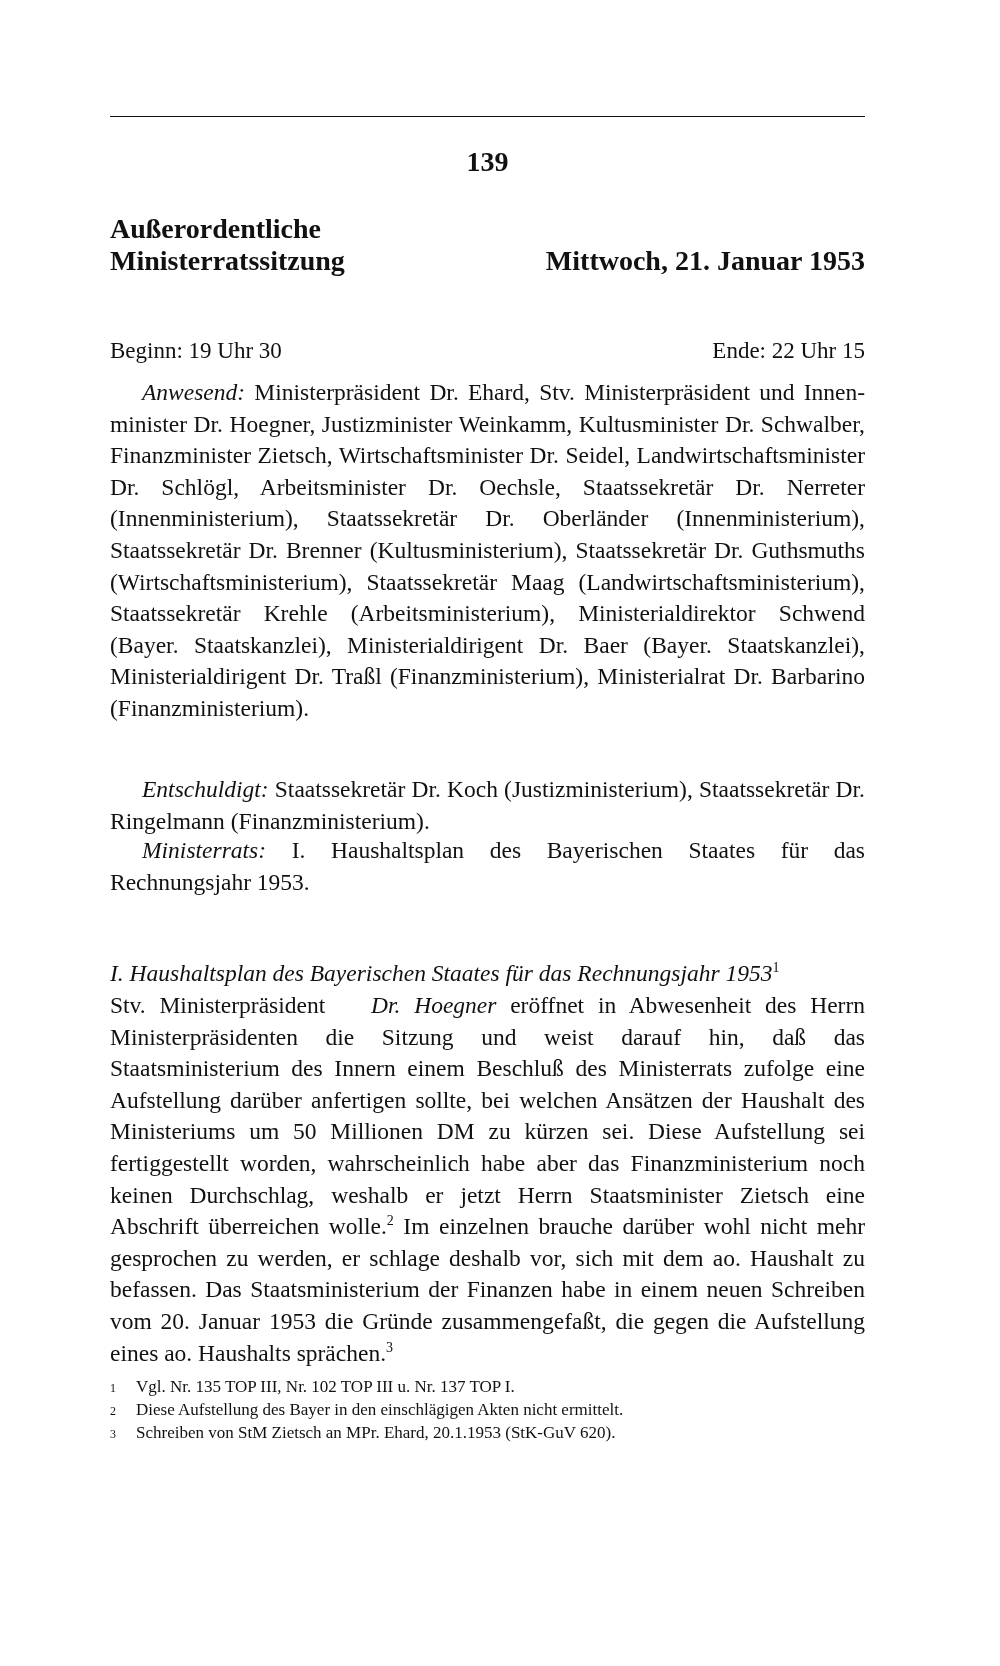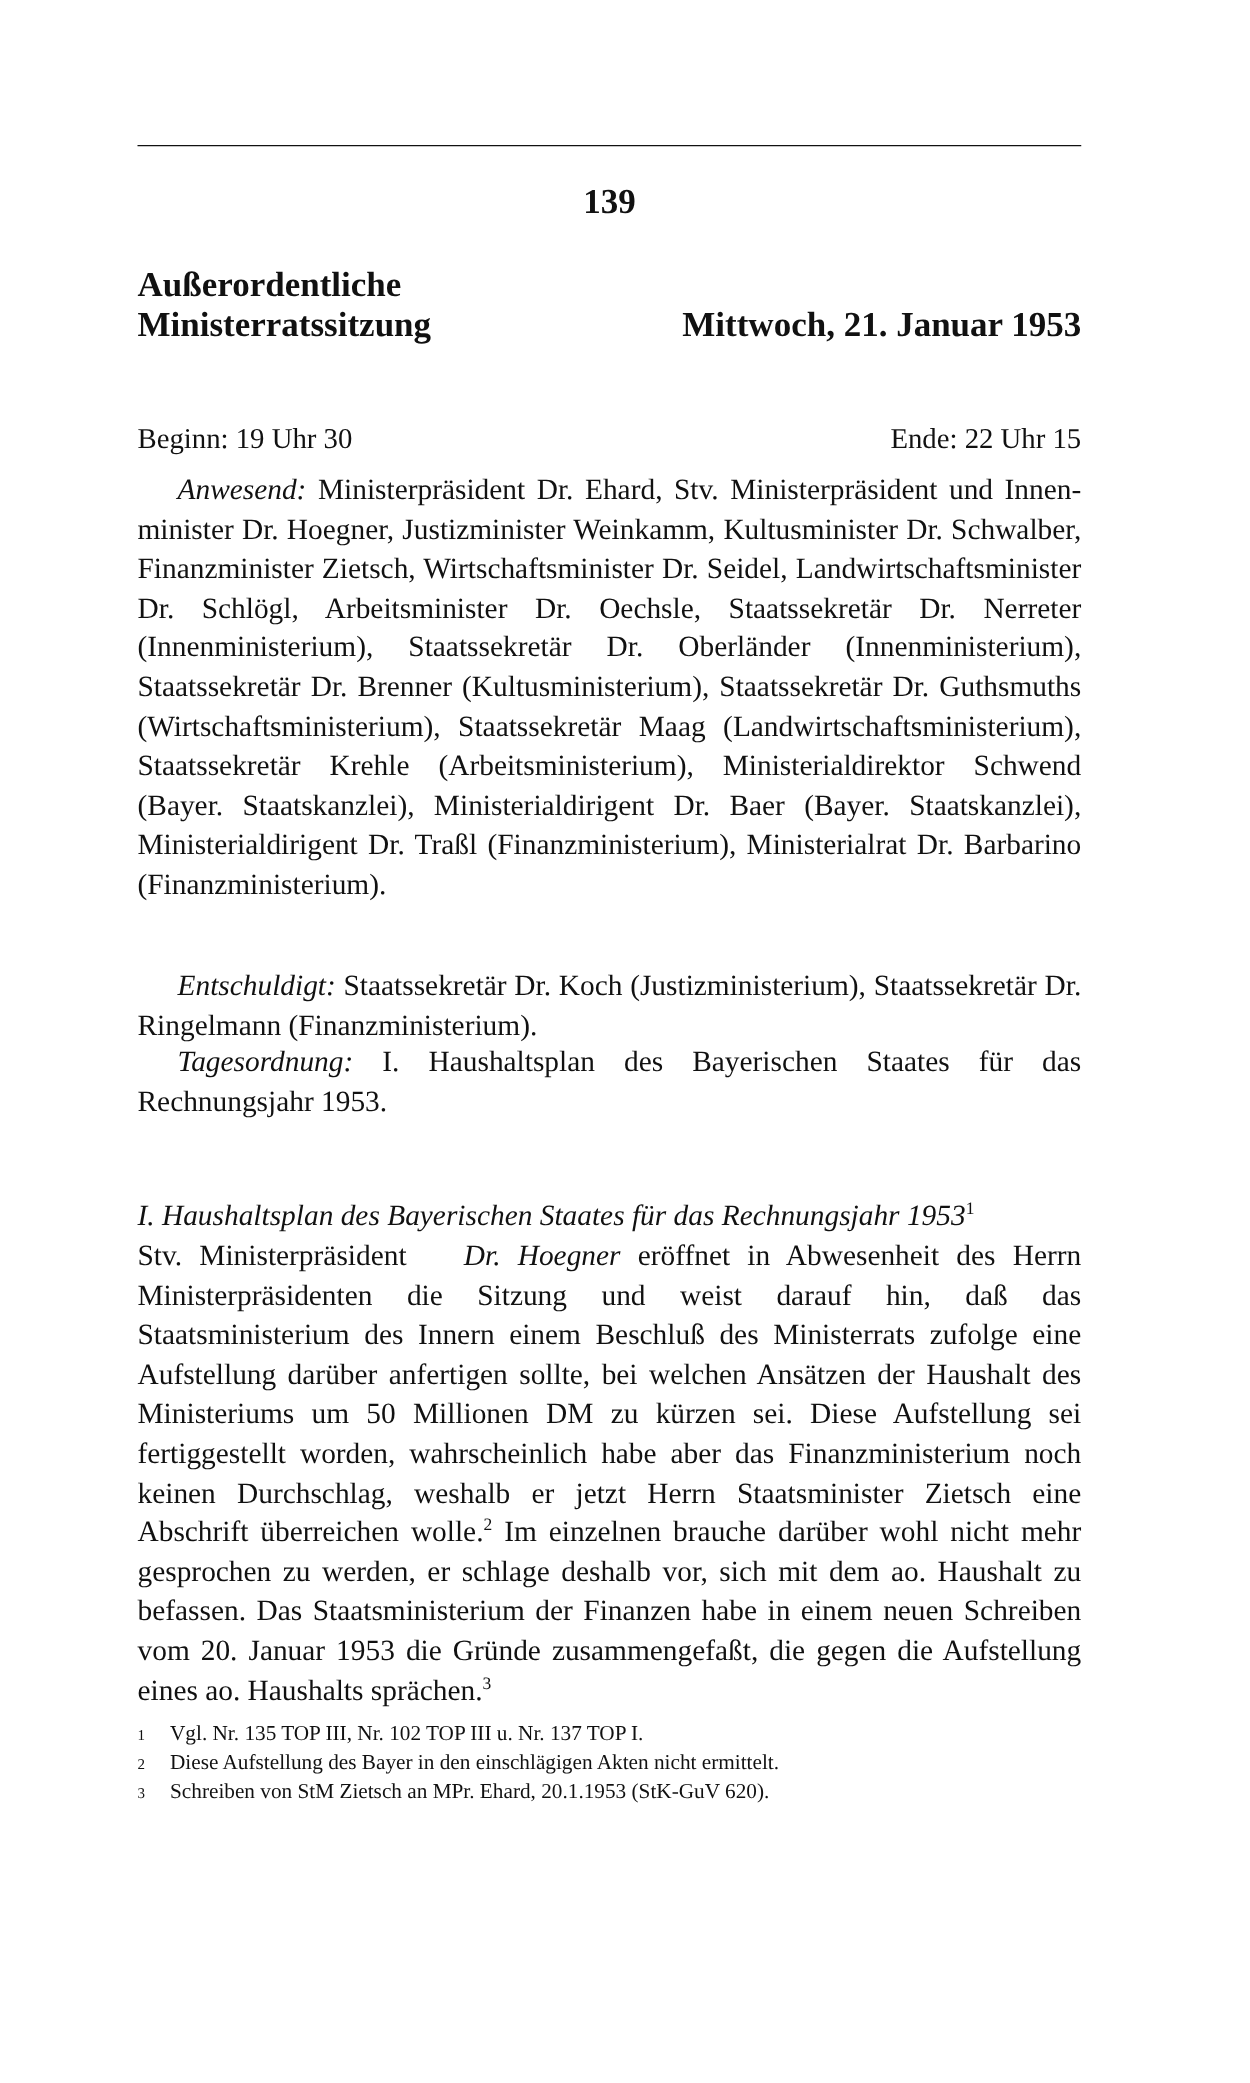--- a/index.html
+++ b/index.html
@@ -42,21 +42,21 @@
 
 <div class="para" style="top:377px;">
   <i>Anwesend:</i><span> Ministerpräsident Dr. Ehard, Stv. Ministerpräsident und Innen­minister Dr. Hoegner, Justizminister Weinkamm, Kultusminister Dr. Schwalber, Finanzminister Zietsch, Wirtschaftsminister Dr. Seidel, Landwirt­schaftsminister Dr. Schlögl, Arbeitsminister Dr. Oechsle, Staatssekretär Dr. Nerreter (Innenministerium), Staatssekretär Dr. Oberländer (Innenministe­rium), Staatssekretär Dr. Brenner (Kultusministerium), Staatssekretär Dr. Guthsmuths (Wirtschaftsministerium), Staatssekretär Maag (Landwirtschafts­ministerium), Staatssekretär Krehle (Arbeitsministerium), Ministerialdirektor Schwend (Bayer. Staatskanzlei), Ministerialdirigent Dr. Baer (Bayer. Staats­kanzlei), Ministerialdirigent Dr. Traßl (Finanzministerium), Ministerialrat Dr. Barbarino (Finanzministerium).</span>
 </div>
 
 <div class="para" style="top:774px;">
   <i>Entschuldigt:</i><span> Staatssekretär Dr. Koch (Justizministerium), Staatssekretär Dr. Ringelmann (Finanzministerium).</span>
 </div>
 
 <div class="para" style="top:835px;">
-  <i>Tagesordnung:</i><span> I. Haushaltsplan des Bayerischen Staates für das Rechnungsjahr 1953.</span>
+  <i>Ministerrats:</i><span> I. Haushaltsplan des Bayerischen Staates für das Rechnungsjahr 1953.</span>
 </div>
 
 <div class="heading-it">
   <span>I. Haushaltsplan des Bayerischen Staates für das Rechnungsjahr 1953</span><sup>1</sup>
 </div>
 
 <div class="para" style="top:990px;">
   <span>Stv. Ministerpräsident </span><i>Dr. Hoegner</i><span> eröffnet in Abwesenheit des Herrn Minis­terpräsidenten die Sitzung und weist darauf hin, daß das Staatsministerium des Innern einem Beschluß des Ministerrats zufolge eine Aufstellung darüber anfertigen sollte, bei welchen Ansätzen der Haushalt des Ministeriums um 50 Millionen DM zu kürzen sei. Diese Aufstellung sei fertiggestellt worden, wahr­scheinlich habe aber das Finanzministerium noch keinen Durchschlag, weshalb er jetzt Herrn Staatsminister Zietsch eine Abschrift überreichen wolle.</span><sup>2</sup><span> Im einzelnen brauche darüber wohl nicht mehr gesprochen zu werden, er schlage deshalb vor, sich mit dem ao. Haushalt zu befassen. Das Staatsministerium der Finanzen habe in einem neuen Schreiben vom 20. Januar 1953 die Gründe zusammengefaßt, die gegen die Aufstellung eines ao. Haushalts sprächen.</span><sup>3</sup>
 </div>
 

